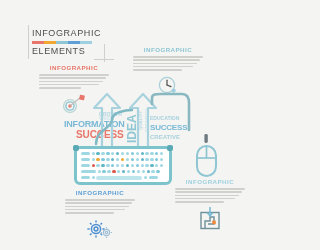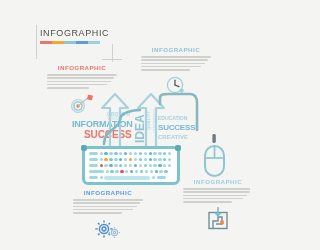--- a/index.html
+++ b/index.html
@@ -3,21 +3,21 @@
 <meta charset="utf-8">
 <style>
   html,body{margin:0;padding:0;}
   body{
     width:250px;height:250px;
     background:#f4f4f2;
     font-family:"Liberation Sans", sans-serif;
     overflow:hidden;
     position:relative;
   }
-  #stage{position:absolute;left:12px;top:0;width:250px;height:250px;}
+  #stage{position:absolute;left:4px;top:0;width:250px;height:250px;}
   .abs{position:absolute;}
 
   
   #title-block{left:28px;top:28px;width:76px;}
   .title-line{
     font-size:9px;letter-spacing:.6px;color:#4d4d4d;
     font-weight:400;line-height:11px;white-space:nowrap;
   }
   .title-bar{display:flex;height:3px;width:60px;margin:2px 0 2px 0;}
   .title-bar i{display:block;height:3px;flex:1;}
@@ -97,20 +97,21 @@
     <div class="title-rule-right"></div>
     <div class="title-rule-h"></div>
     <div class="title-line">INFOGRAPHIC</div>
     <div class="title-bar">
       <i style="background:#e8766a"></i>
         <i style="background:#f0a830"></i>
         <i style="background:#8ec6d4"></i>
         <i style="background:#5d9fd6"></i>
         <i style="background:#9fd0e0"></i>
     </div>
+    <div class="title-line">ELEMENTS</div>
   </div>
 
   <div class="abs panel" id="panel-tl">
     <h3 class="c-red">INFOGRAPHIC</h3>
     <div class="lorem">
       <i class="w100"></i>
         <i class="w96"></i>
         <i class="w92"></i>
         <i class="w86"></i>
         <i class="w60"></i>

